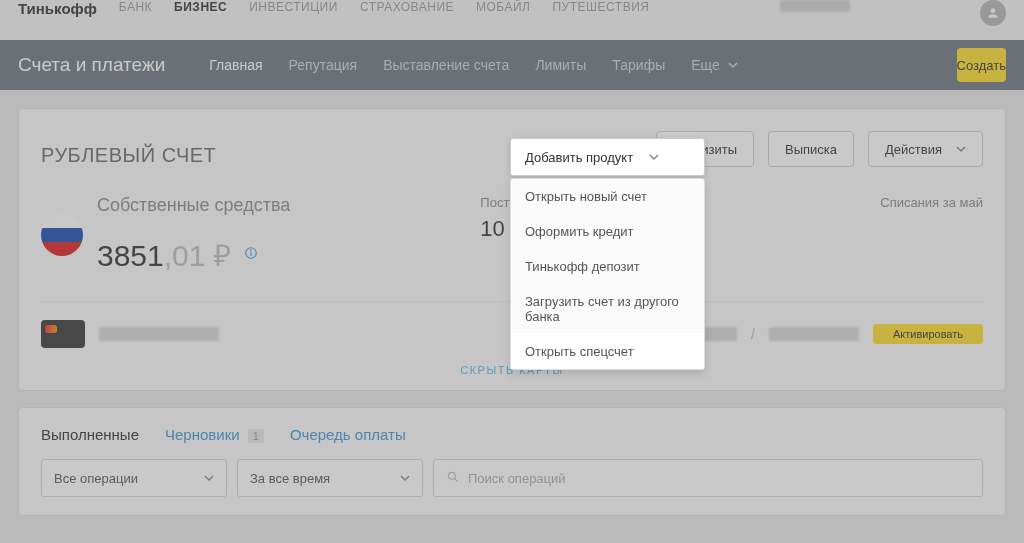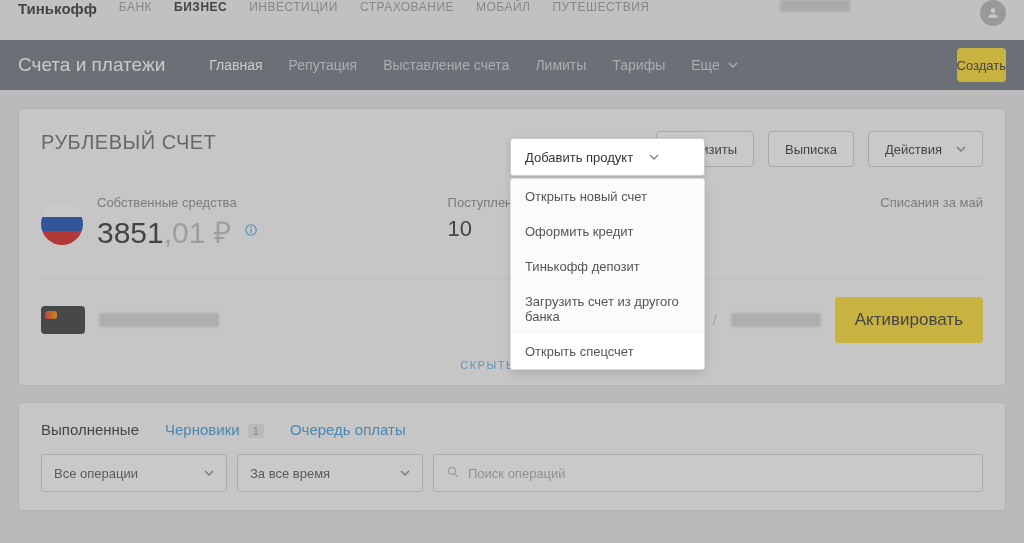--- a/index.html
+++ b/index.html
@@ -15,52 +15,52 @@
   
   .subnav{height:50px;background:#6f7782;display:flex;align-items:center;padding:0 18px;color:#cfd3d9;font-size:14px;gap:26px}
   .subnav .title{color:#fff;font-size:19px;margin-right:18px}
   .subnav .item{cursor:pointer}
   .subnav .active{color:#fff}
   .chev{display:inline-block;margin-left:4px}
   .create-btn{margin-left:auto;background:#ffdd2d;color:#333;border:none;border-radius:4px;font-size:13px;height:34px;padding:0 0;cursor:pointer}
   
   .wrap{padding:18px}
   .card{background:#fafafa;border:1px solid #ddd;border-radius:4px;padding:22px 22px 14px}
-  .card-head{display:flex;align-items:flex-start;gap:14px}
+  .card-head{display:flex;align-items:flex-end;gap:14px}
   .card-title{font-size:20px;color:#6a6a6a;letter-spacing:.5px;flex:1}
   .btn-outline{background:#fff;border:1px solid #ccc;border-radius:4px;height:36px;padding:0 16px;font-size:13px;color:#333;cursor:pointer;display:inline-flex;align-items:center;gap:10px}
   .btn-outline .chev svg{stroke:#888}
   
   .balances{display:flex;gap:60px;margin-top:28px;align-items:flex-start}
   .bal{display:flex;align-items:center;gap:14px}
   .flag{width:42px;height:42px;border-radius:50%;overflow:hidden;display:flex;flex-direction:column}
   .flag .w{flex:1;background:#fff}
   .flag .b{flex:1;background:#1a4db3}
   .flag .r{flex:1;background:#d22}
-  .bal-col .lbl{font-size:13px;color:#8a8a8a;margin-bottom:1px}
+  .bal-col .lbl{font-size:18px;color:#8a8a8a;margin-bottom:18px}
   .amount{font-size:30px;color:#333}
   .amount .dec{color:#bdbdbd}
   .info-ic{display:inline-flex;vertical-align:6px;margin-left:4px}
   .mid-col{text-align:left}
   .mid-col .lbl{font-size:13px;color:#8a8a8a;margin-bottom:6px}
   .mid-col .big{font-size:22px;color:#333}
   .right-col{margin-left:auto}
   .right-col .lbl{font-size:13px;color:#8a8a8a;margin-bottom:6px}
   .right-col .big{font-size:22px;color:#333}
   .right-col .big .dec{color:#bdbdbd}
   
   .cardrow{margin-top:26px;border-top:1px solid #eee;padding-top:18px;display:flex;align-items:center;gap:14px}
   .plastic-card{width:44px;height:28px;border-radius:4px;background:#3a3a3a;position:relative}
   .plastic-card::before{content:"";position:absolute;left:4px;top:5px;width:12px;height:8px;border-radius:3px;background:linear-gradient(90deg,#e33,#f90)}
   .blurbox{height:14px;background:#d6d6d6;border-radius:2px;filter:blur(1px)}
   .blur1{width:120px}
   .blur2{width:40px}
   .blur3{width:90px}
   .slash{color:#bbb;font-size:14px}
-  .activate-btn{margin-left:auto;background:#ffdd2d;color:#333;border:none;border-radius:4px;height:46px;padding:0 20px;font-size:17px;cursor:pointer}
+  .activate-btn{margin-left:auto;background:#ffdd2d;color:#333;border:none;border-radius:4px;height:20px;padding:0 20px;font-size:11px;cursor:pointer}
   .hide-cards{text-align:center;margin-top:16px;color:#64b0e4;font-size:11px;letter-spacing:1.5px;cursor:pointer}
   
   .lower{margin-top:16px;background:#fafafa;border:1px solid #ddd;border-radius:4px;padding:18px 22px}
   .tabs{display:flex;gap:26px;align-items:center;font-size:15px;margin-bottom:16px}
   .tabs .tab{cursor:pointer;color:#3f97d6}
   .tabs .tab.active{color:#333}
   .badge{display:inline-block;background:#e6e6e6;color:#999;border-radius:3px;font-size:11px;padding:1px 5px;margin-left:4px}
   .filters{display:flex;gap:10px}
   .sel{border:1px solid #d4d4d4;background:#fff;height:36px;display:flex;align-items:center;padding:0 12px;font-size:13px;color:#555;border-radius:3px;cursor:pointer}
   .sel.search{flex:1;color:#aaa;gap:8px}

